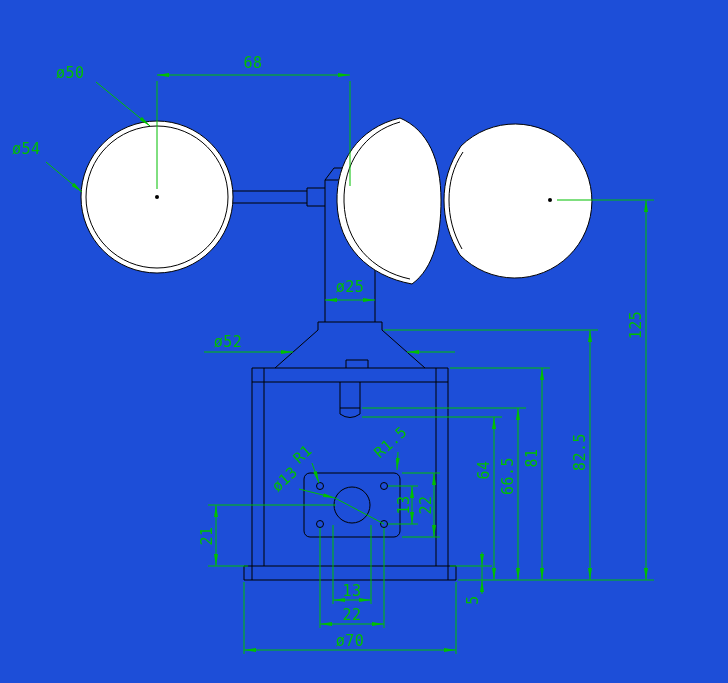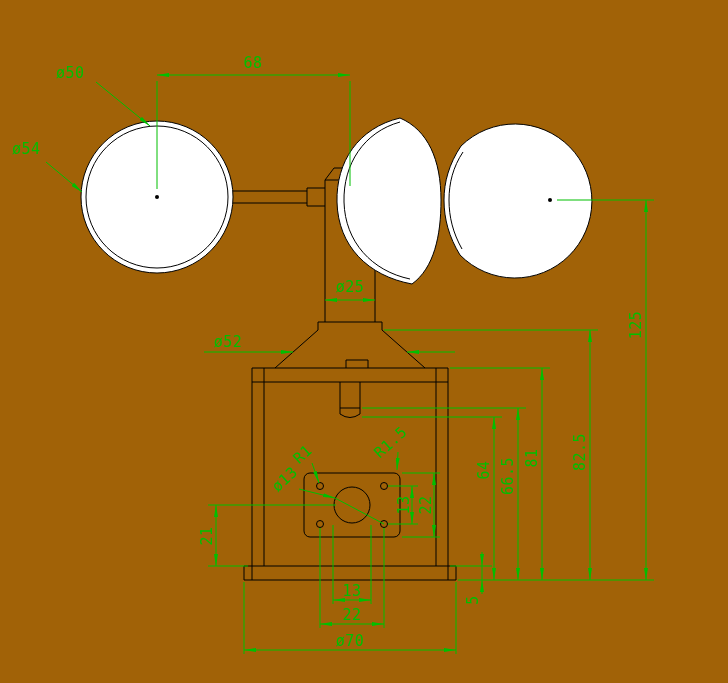--- a/index.html
+++ b/index.html
@@ -8,21 +8,21 @@
     background: #ffffff;
     width: 728px;
     height: 683px;
     overflow: hidden;
     font-family: "DejaVu Sans Mono", monospace;
   }
   #stage {
     width: 728px;
     height: 683px;
     position: relative;
-    background: #a16207;
+    background: #1d4ed8;
   }
   svg { display: block; }
   text {
     font-family: "DejaVu Sans Mono", monospace;
     font-size: 15px;
     letter-spacing: 0.5px;
   }
 </style>
 </head>
 <body>

